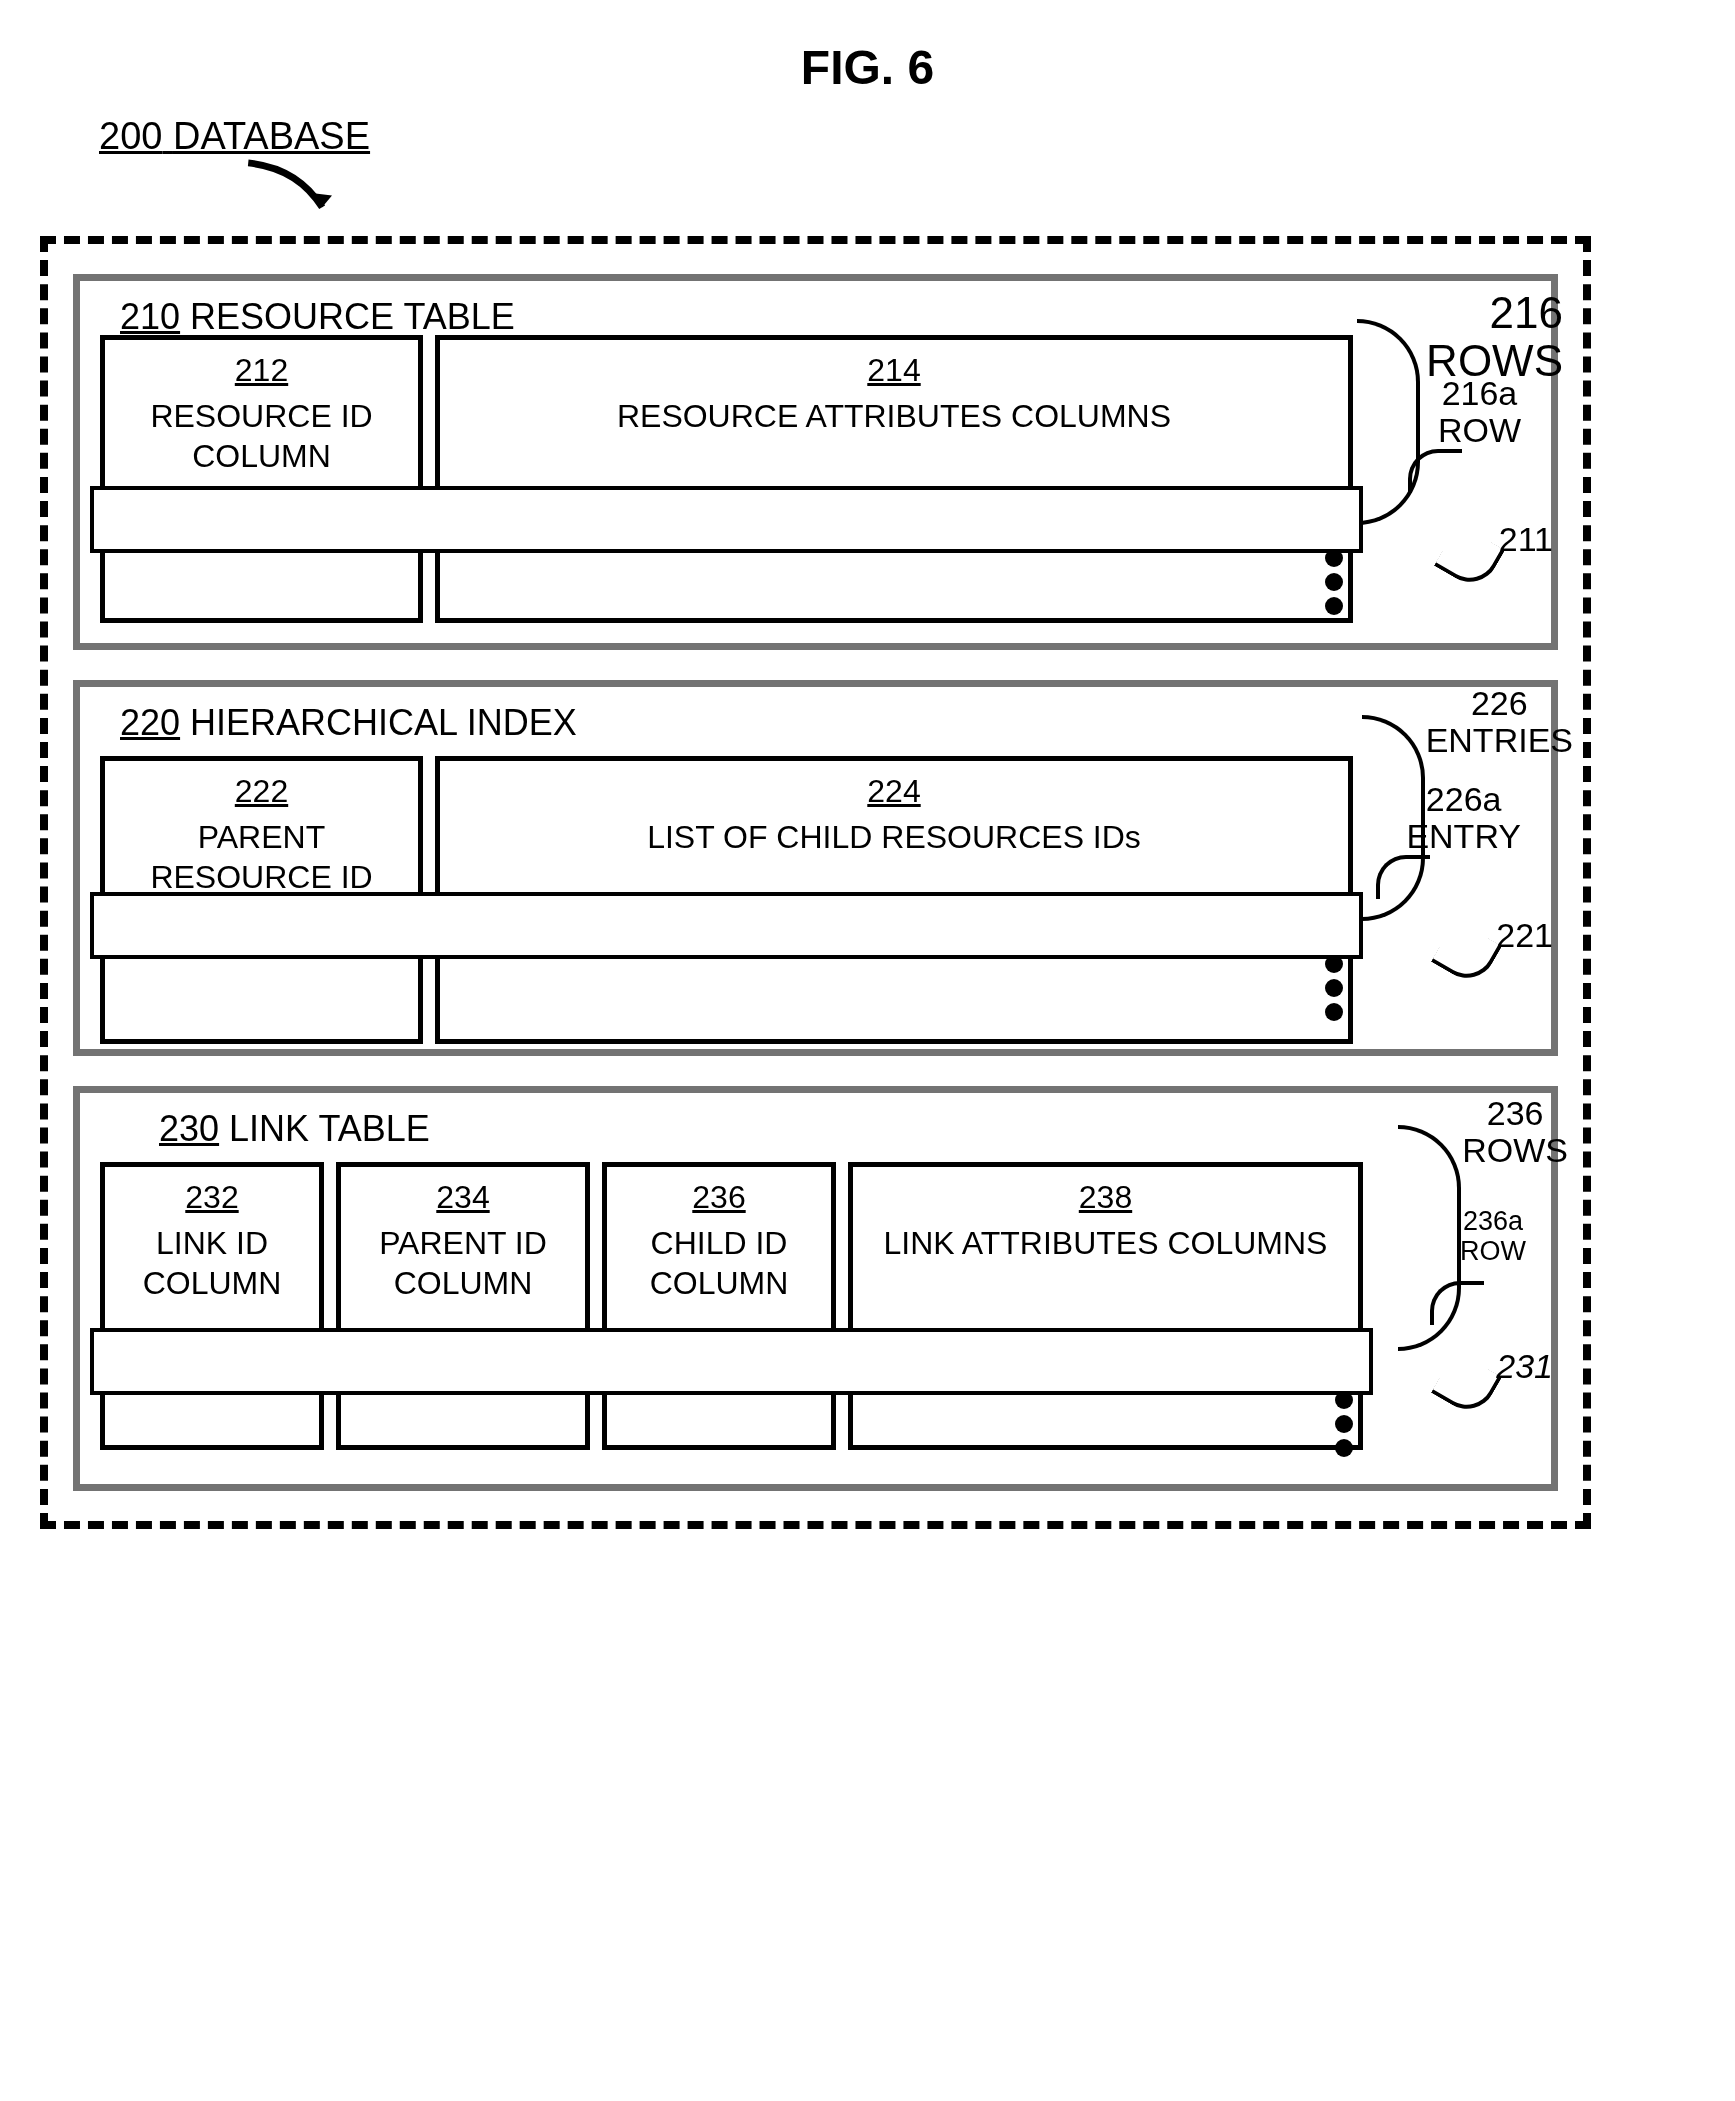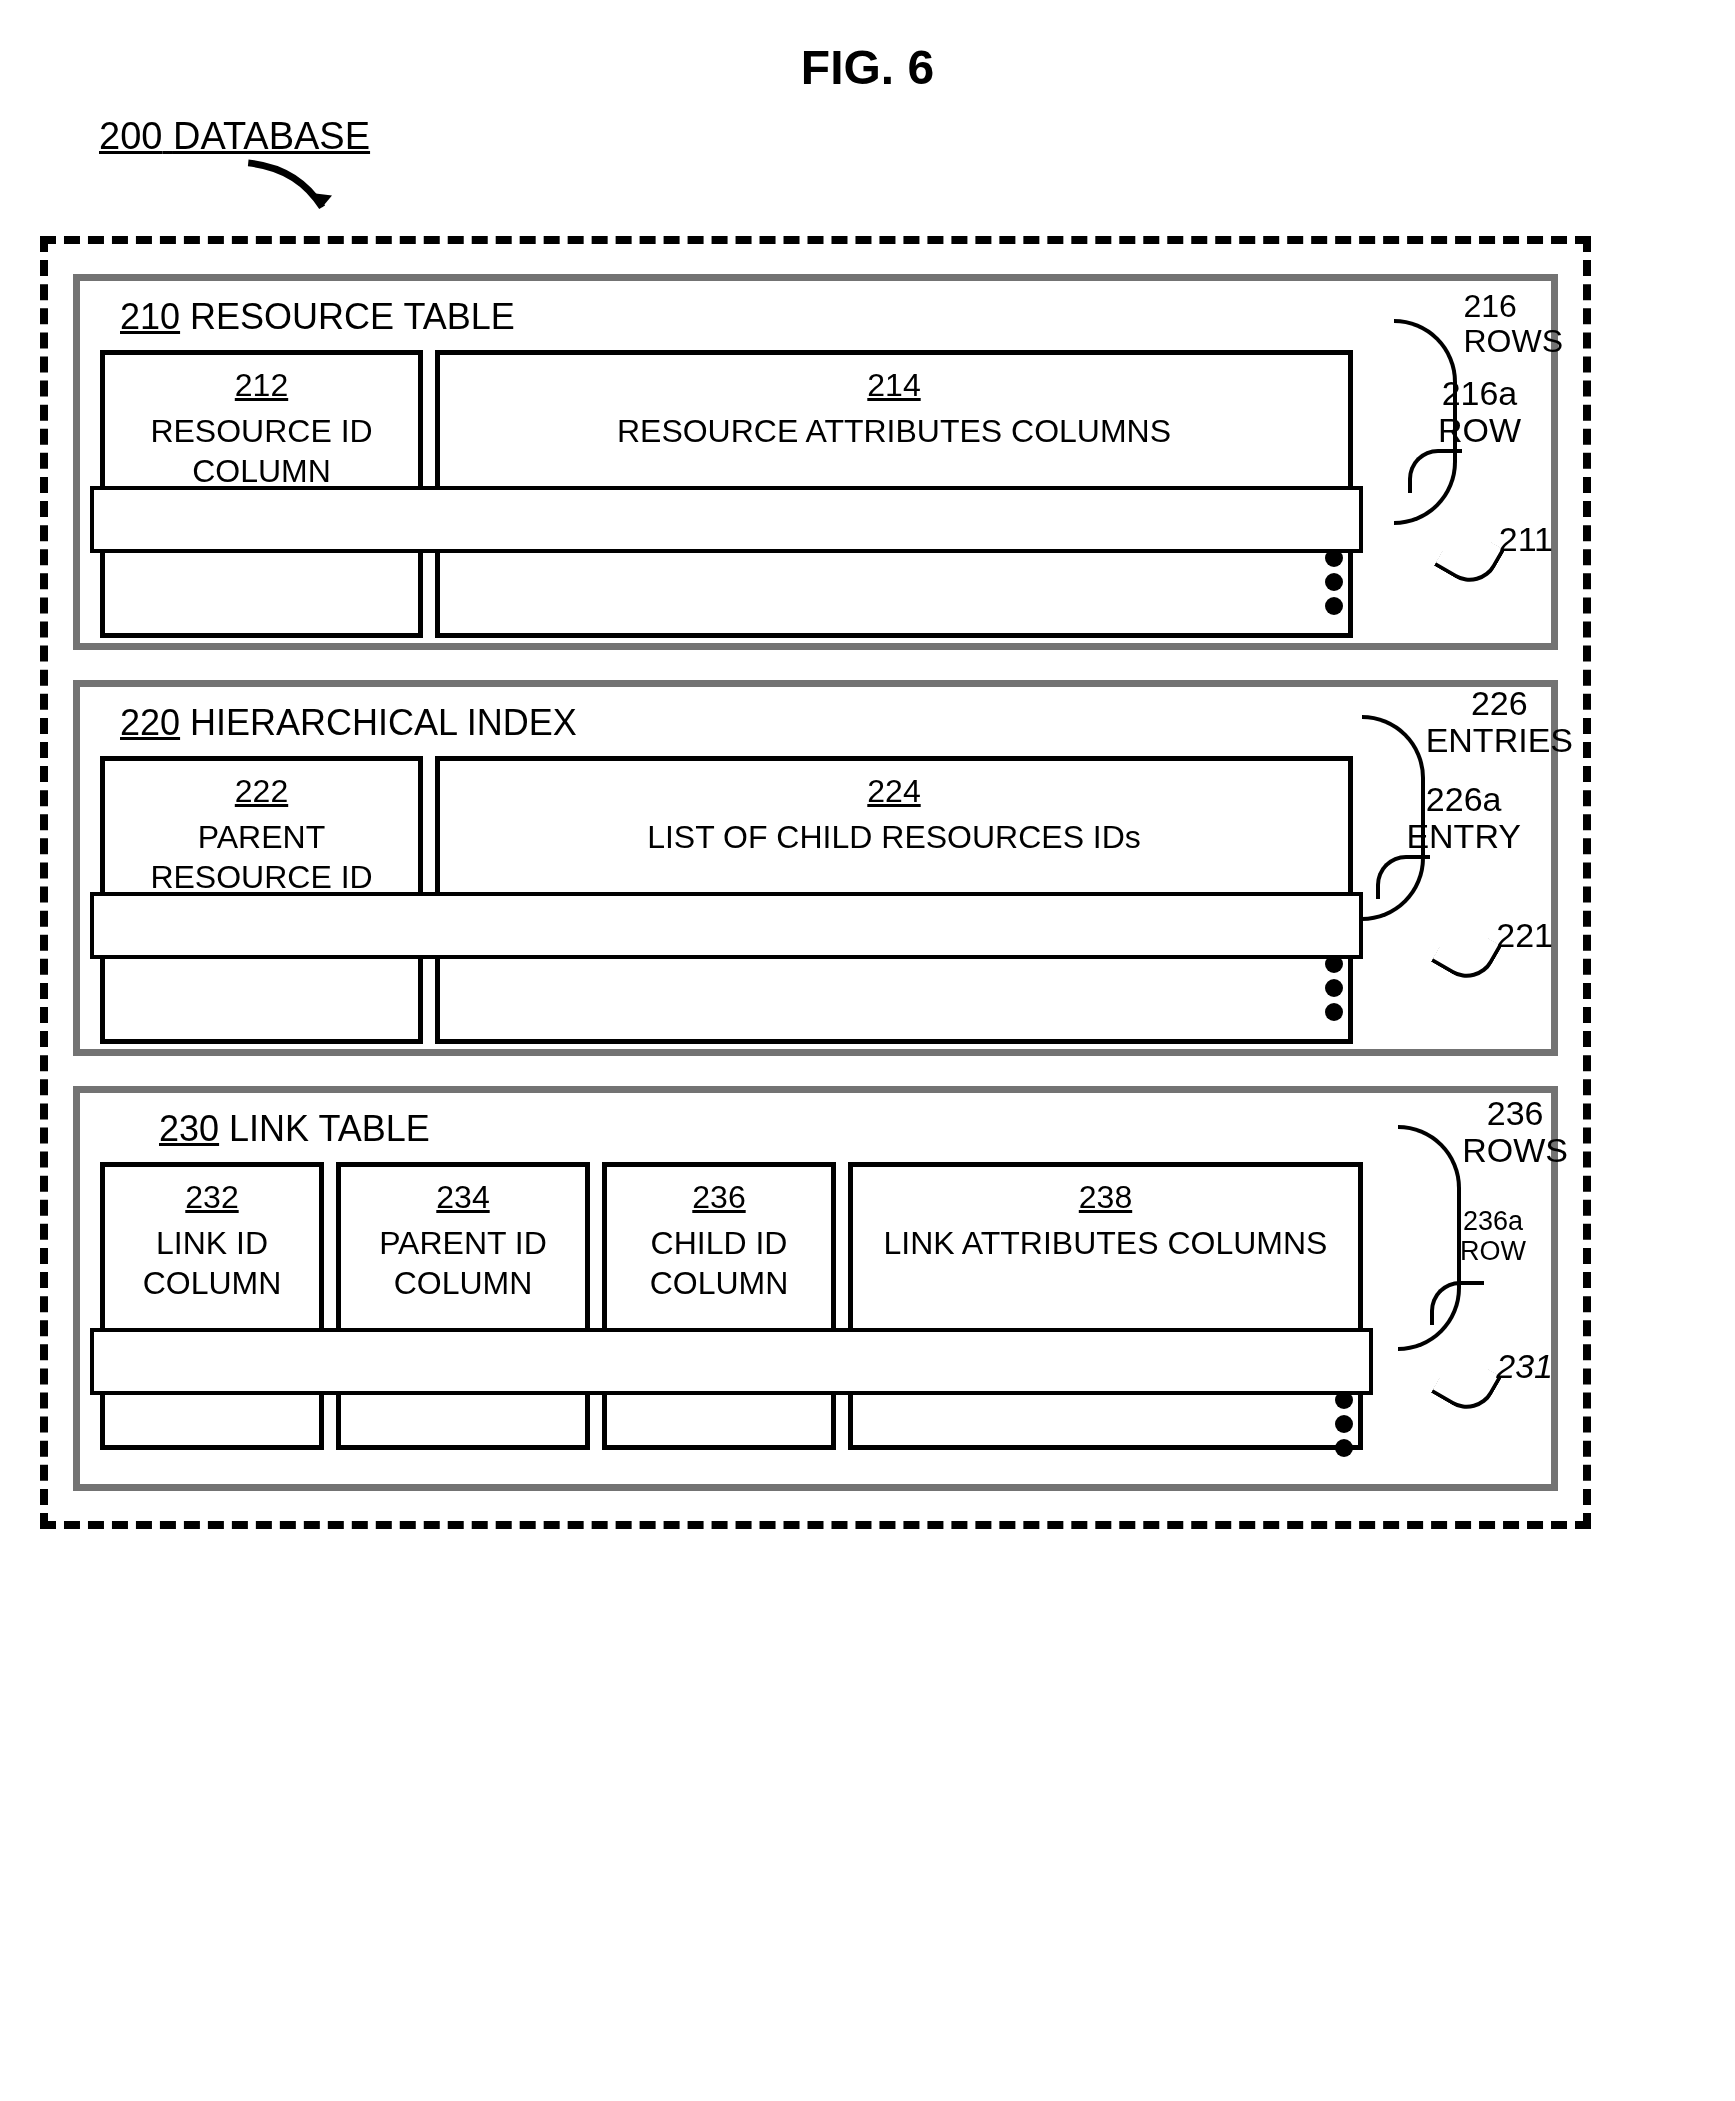--- a/index.html
+++ b/index.html
@@ -131,21 +131,21 @@
   <polygon points="85,50 70,35 95,38" fill="#000"></polygon>
 </svg>
 
 <div class="database-container">
 
   <div class="table-box" style="height:327px;">
     <div class="table-header">
       <span class="ref-num">210</span>
       <span>RESOURCE TABLE</span>
     </div>
-    <div class="columns-row" style="height:257px; padding-right:178px;">
+    <div class="columns-row" style="height:257px; padding-right:178px;align-items:center;">
       <div class="col-box" style="width:297px;">
         <span class="col-num">212</span>
         <span>RESOURCE ID COLUMN</span>
       </div>
       <div class="col-box wide">
         <span class="col-num">214</span>
         <span>RESOURCE ATTRIBUTES COLUMNS</span>
       </div>
       <div class="span-row"></div>
       <div class="vdots">
@@ -154,21 +154,21 @@
           <span></span>
         </div>
     </div>
 
     <div class="annot" style="position:absolute; right:30px; top:94px; text-align:center; font-size:34px;margin-left:28px;">
       <span>216a</span><br><span>ROW</span>
       <div class="tick" style="left:-30px; top:74px; transform:scaleX(-1);"></div>
     </div>
   </div>
 
-  <div class="annot" style="position:absolute; right:20px; top:45px; font-size:32px; text-align:left;">
+  <div class="annot" style="position:absolute; right:20px; top:45px; font-size:44px; text-align:right;">
     <span>216</span><br><span>ROWS</span>
     <div class="small-curve" style="width:59px; height:198px; left:-69px; top:30px;"></div>
   </div>
   <div class="annot" style="position:absolute; right:30px; top:277px; font-size:34px;">
     <span>211</span>
     <div class="tick" style="left:-54px; top:10px; width:45px; height:50px; transform:rotate(120deg);"></div>
   </div>
 
   <div class="table-box" style="height:327px;">
     <div class="table-header">

